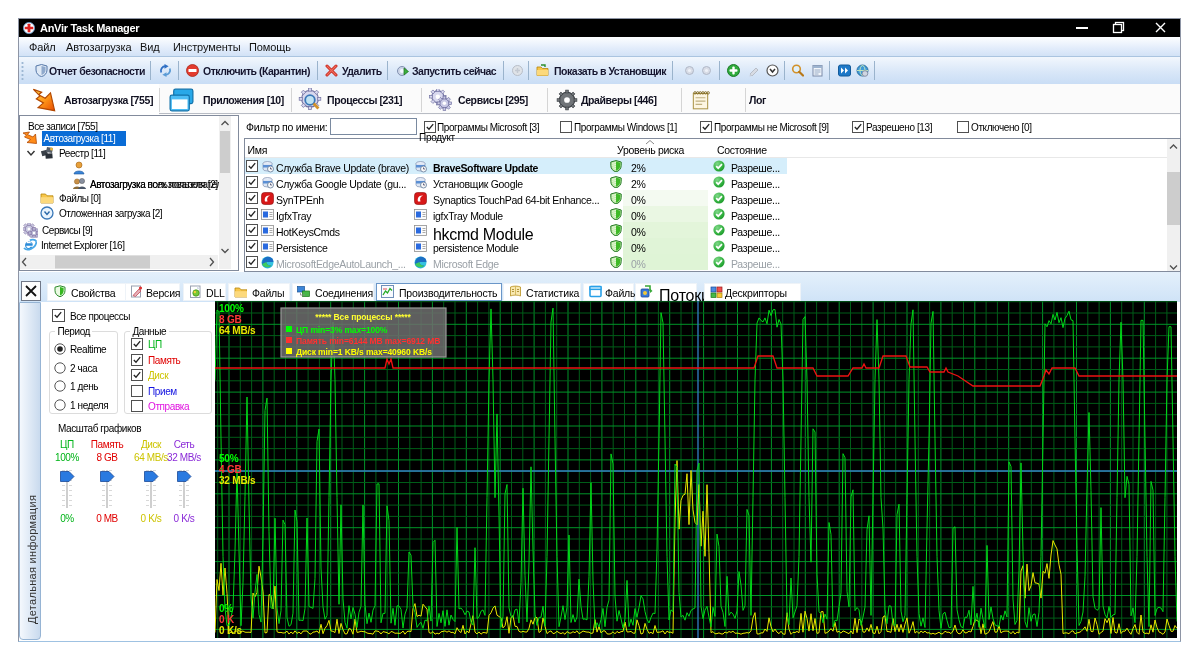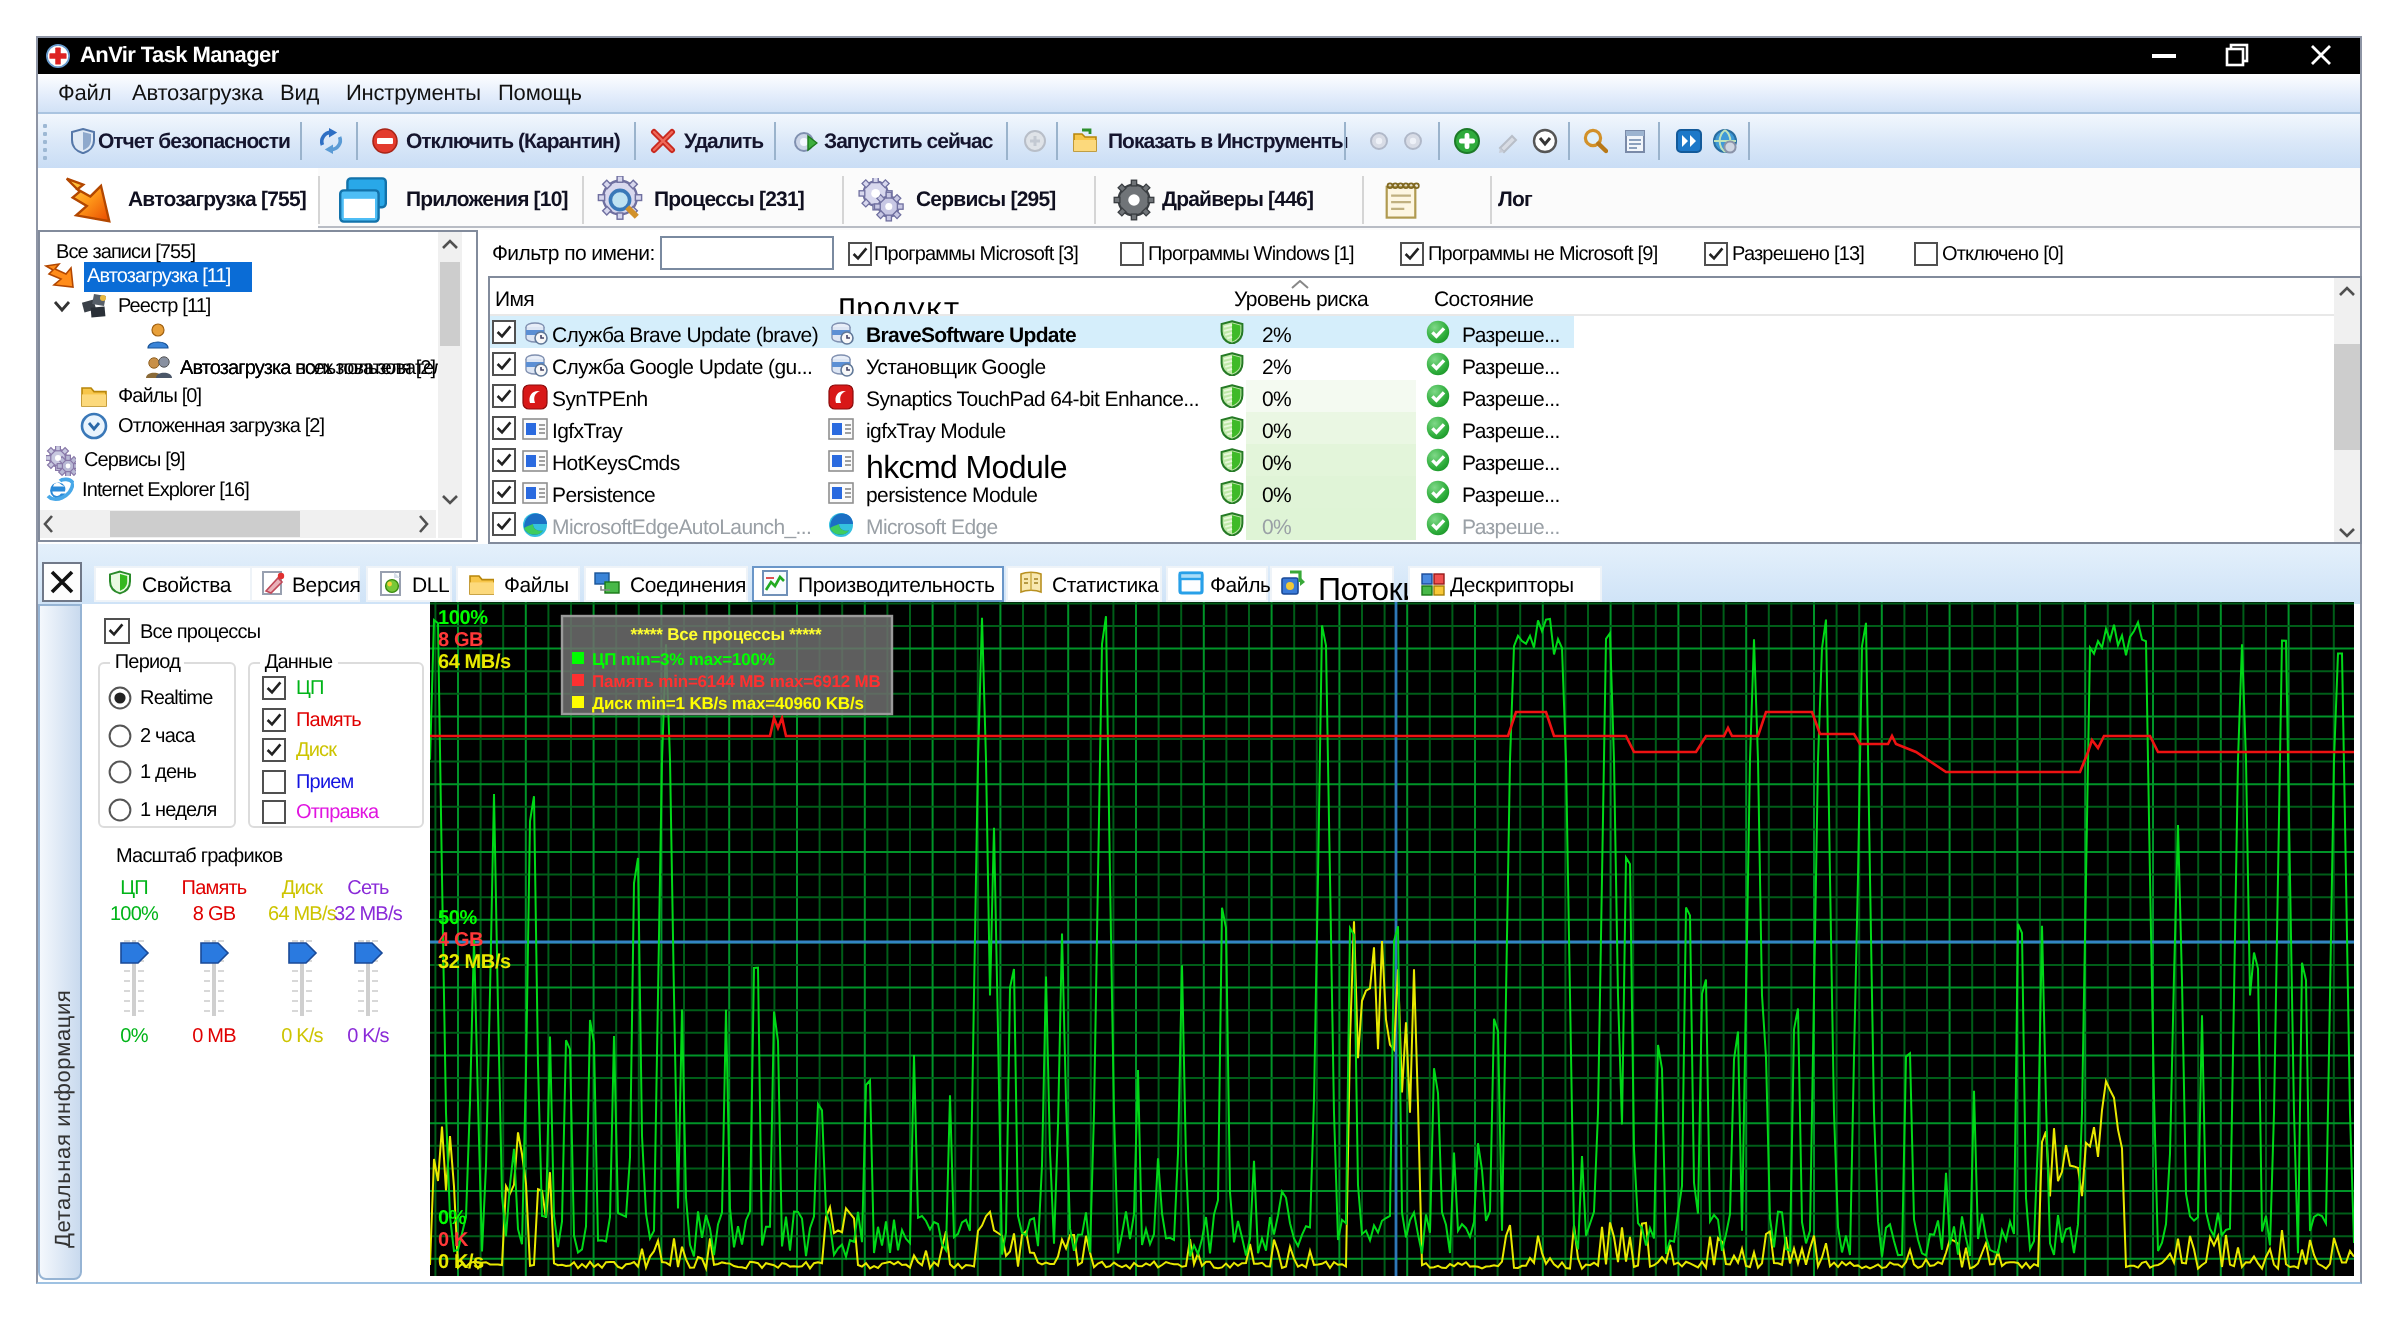--- a/index.html
+++ b/index.html
@@ -65,21 +65,21 @@
 <svg style="position:absolute;left:511px;top:64px" width="13" height="13" viewBox="0 0 13 13">
     <circle cx="6.5" cy="6.5" r="5" fill="#dfe3e8" stroke="#b8bec8"></circle>
     <path d="M4 6.5 L9 6.5 M6.5 4 L6.5 9" stroke="#c3c9d2" stroke-width="1.5"></path>
   </svg>
 <div class="sep" style="left:528px"></div>
 <svg style="position:absolute;left:536px;top:64px" width="13" height="13" viewBox="0 0 13 13">
     <path d="M1 3 L5 3 L6.5 4.5 L12 4.5 L12 11.5 L1 11.5 Z" fill="#f7c64a" stroke="#b8860b" stroke-width="0.8"></path>
     <path d="M1 6 L12 6 L12 11.5 L1 11.5 Z" fill="#fcd97c"></path>
     <path d="M5 1 L9 1 L9 3" fill="none" stroke="#2d8f2d" stroke-width="1.4"></path>
   </svg>
-<div style="position:absolute;left:554px;top:66px;font-size:10.5px;color:#15152e;font-weight:bold;letter-spacing:-0.5px;white-space:nowrap;line-height:1;">Показать в Инструменты</div>
+<div style="position:absolute;left:554px;top:66px;font-size:10.5px;color:#15152e;font-weight:bold;letter-spacing:-0.5px;white-space:nowrap;line-height:1;">Показать в Установщик</div>
 <div class="sep" style="left:672px"></div>
 <svg style="position:absolute;left:683px;top:64px" width="13" height="13" viewBox="0 0 13 13">
     <circle cx="6.5" cy="6.5" r="4" fill="#d8dce6" stroke="#b0b8c8"></circle>
     <circle cx="6.5" cy="6.5" r="1.6" fill="#eef1f8"></circle>
   </svg>
 <svg style="position:absolute;left:700px;top:64px" width="13" height="13" viewBox="0 0 13 13">
     <circle cx="6.5" cy="6.5" r="4" fill="#d8dce6" stroke="#b0b8c8"></circle>
     <circle cx="6.5" cy="6.5" r="1.6" fill="#eef1f8"></circle>
   </svg>
 <div class="sep" style="left:719px"></div>
@@ -314,21 +314,21 @@
 <div style="position:absolute;left:852px;top:121px;width:12px;height:12px;background:#fff;border:1px solid #505050;">
     <svg width="10" height="10" viewBox="0 0 10 10" style="position:absolute;left:0;top:0">
       <path d="M1.8 5 L4 7.2 L8.2 2.2" fill="none" stroke="#222" stroke-width="1.3"></path>
     </svg>
   </div>
 <div style="position:absolute;left:866px;top:123px;font-size:10px;color:#000;font-weight:normal;letter-spacing:-0.4px;white-space:nowrap;line-height:1;">Разрешено [13]</div>
 <div style="position:absolute;left:957px;top:121px;width:12px;height:12px;background:#fff;border:1px solid #505050;"></div>
 <div style="position:absolute;left:971px;top:123px;font-size:10px;color:#000;font-weight:normal;letter-spacing:-0.4px;white-space:nowrap;line-height:1;">Отключено [0]</div>
 <div style="position:absolute;left:244px;top:138px;width:937px;height:134px;border:1px solid #828b9c;background:#fff;"></div>
 <div style="position:absolute;left:247.5px;top:145px;font-size:10.5px;color:#000;font-weight:normal;letter-spacing:-0.3px;white-space:nowrap;line-height:1;">Имя</div>
-<div style="position:absolute;left:419px;top:148px;font-size:15px;color:#000;font-weight:normal;letter-spacing:-0.3px;white-space:nowrap;line-height:1;font-family:Liberation Mono, monospace;">Продукт</div>
+<div style="position:absolute;left:419px;top:133px;font-size:10px;color:#000;font-weight:normal;letter-spacing:-0.3px;white-space:nowrap;line-height:1;">Продукт</div>
 <div style="position:absolute;left:617px;top:145px;font-size:10.5px;color:#000;font-weight:normal;letter-spacing:-0.3px;white-space:nowrap;line-height:1;">Уровень риска</div>
 <svg style="position:absolute;left:645px;top:140px" width="10" height="5" viewBox="0 0 10 5">
     <path d="M1 4 L5 0.5 L9 4" fill="none" stroke="#888" stroke-width="1"></path>
   </svg>
 <div style="position:absolute;left:717px;top:145px;font-size:10.5px;color:#000;font-weight:normal;letter-spacing:-0.3px;white-space:nowrap;line-height:1;">Состояние</div>
 <div style="position:absolute;left:245px;top:156.5px;width:935px;height:1px;background:#e8e8e8;"></div>
 <svg width="0" height="0">
     <defs>
       <radialGradient id="gok" cx="0.35" cy="0.3" r="0.9">
         <stop offset="0" stop-color="#7fd888"></stop>

